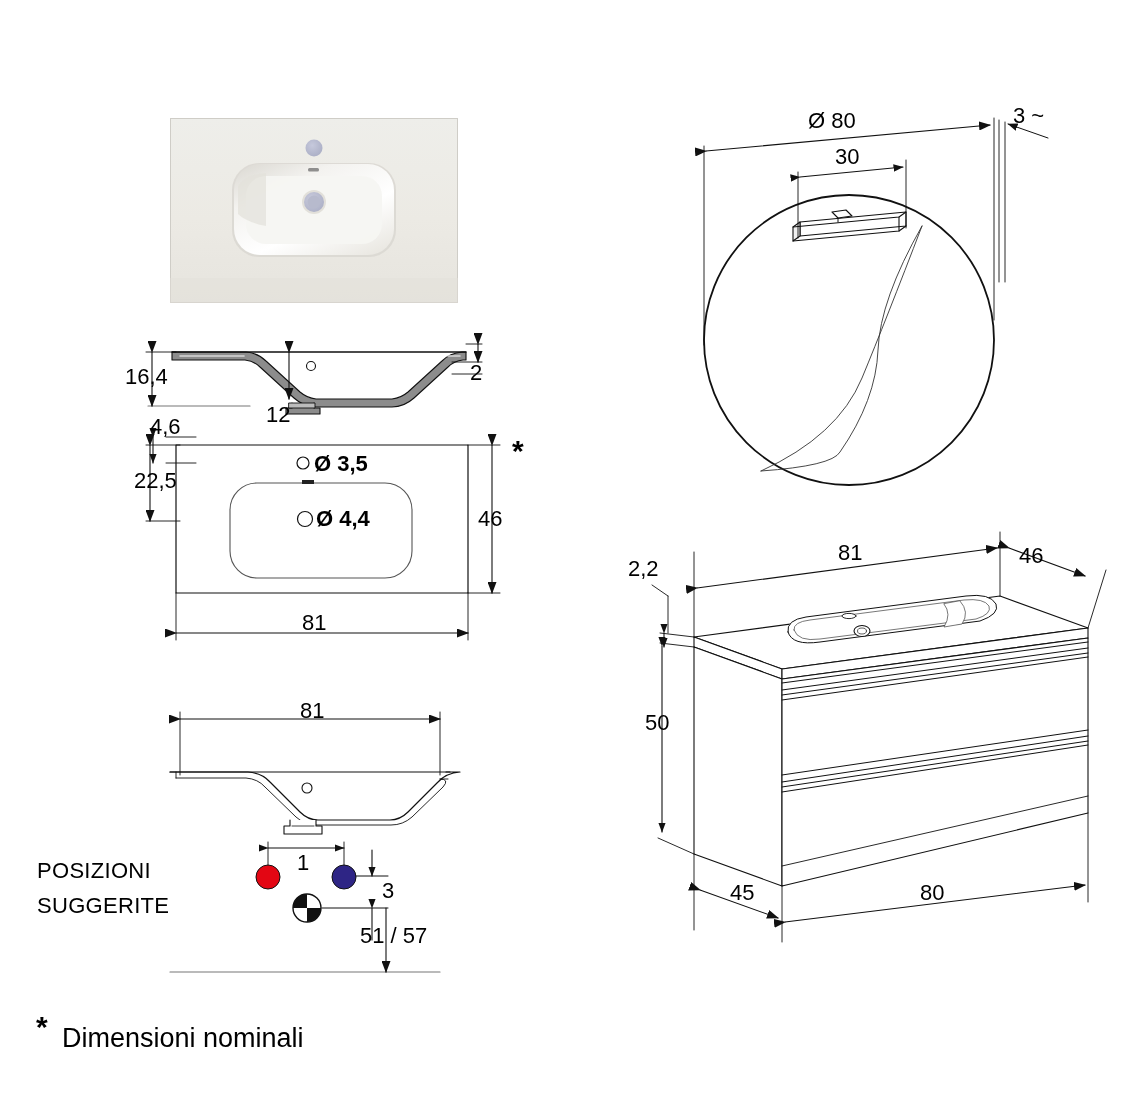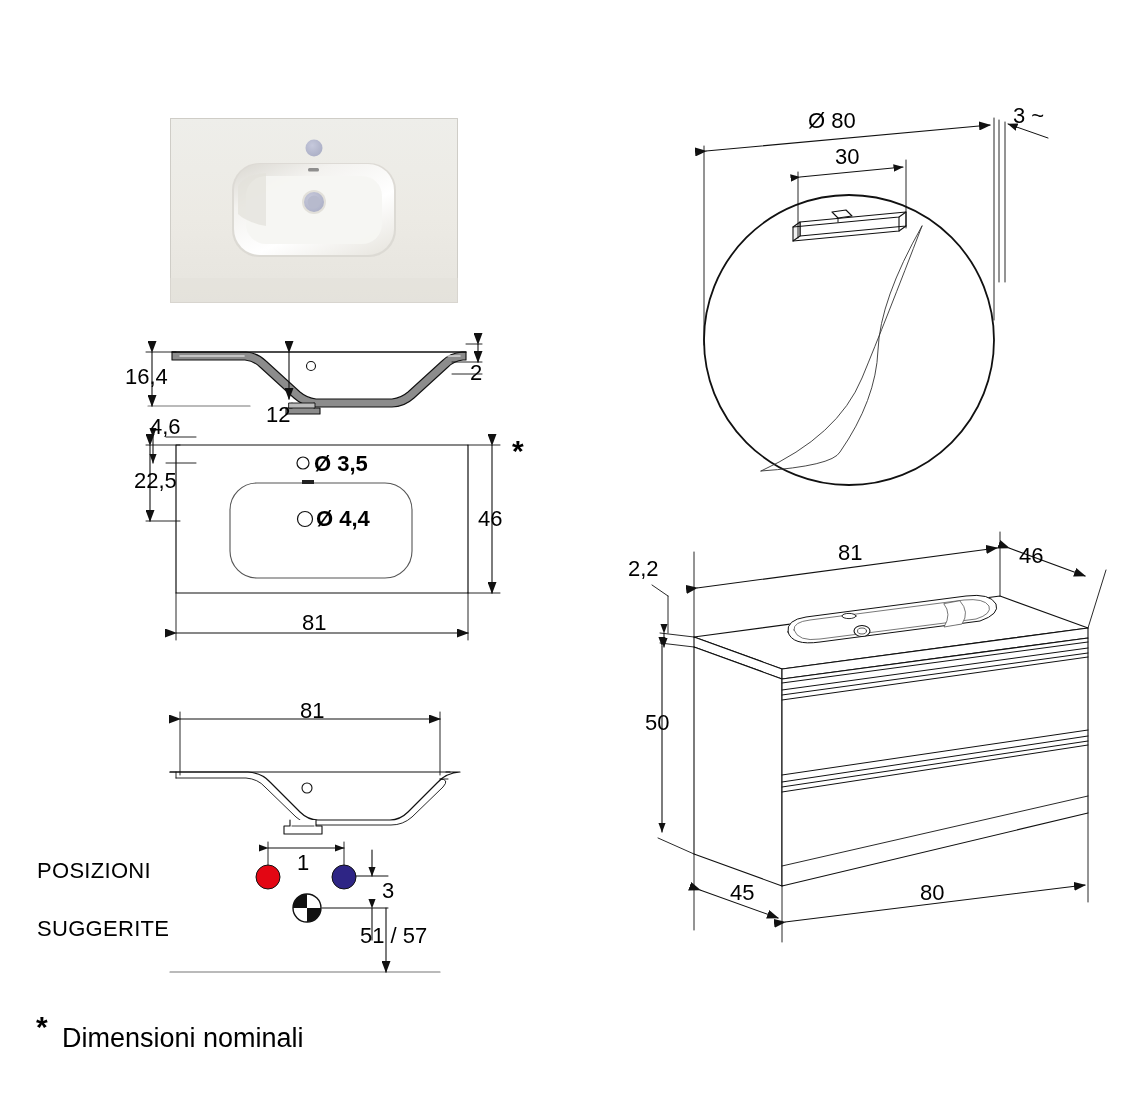--- a/index.html
+++ b/index.html
@@ -293,21 +293,21 @@
   <div class="lbl dim" style="left:134px;top:470px;">22,5</div>
   <div class="lbl dim" style="left:478px;top:508px;">46</div>
   <div class="lbl dim" style="left:302px;top:612px;">81</div>
   <div class="lbl dim" style="left:314px;top:453px;font-weight:600;">Ø 3,5</div>
   <div class="lbl dim" style="left:316px;top:508px;font-weight:600;">Ø 4,4</div>
   <div class="lbl star" style="left:512px;top:436px;">*</div>
 
   <div class="lbl dim" style="left:300px;top:700px;">81</div>
 
   <div class="lbl note" style="left:37px;top:860px;">POSIZIONI</div>
-  <div class="lbl note" style="left:37px;top:895px;margin-top:23px;">SUGGERITE</div>
+  <div class="lbl note" style="left:37px;top:895px;">SUGGERITE</div>
   <div class="lbl dim" style="left:297px;top:852px;">1</div>
   <div class="lbl dim" style="left:382px;top:880px;">3</div>
   <div class="lbl dim" style="left:360px;top:925px;">51 / 57</div>
 
   <div class="lbl dim" style="left:808px;top:110px;">Ø 80</div>
   <div class="lbl dim" style="left:835px;top:146px;">30</div>
   <div class="lbl dim" style="left:1013px;top:105px;">3 ~</div>
 
   <div class="lbl dim" style="left:628px;top:558px;">2,2</div>
   <div class="lbl dim" style="left:838px;top:542px;">81</div>

